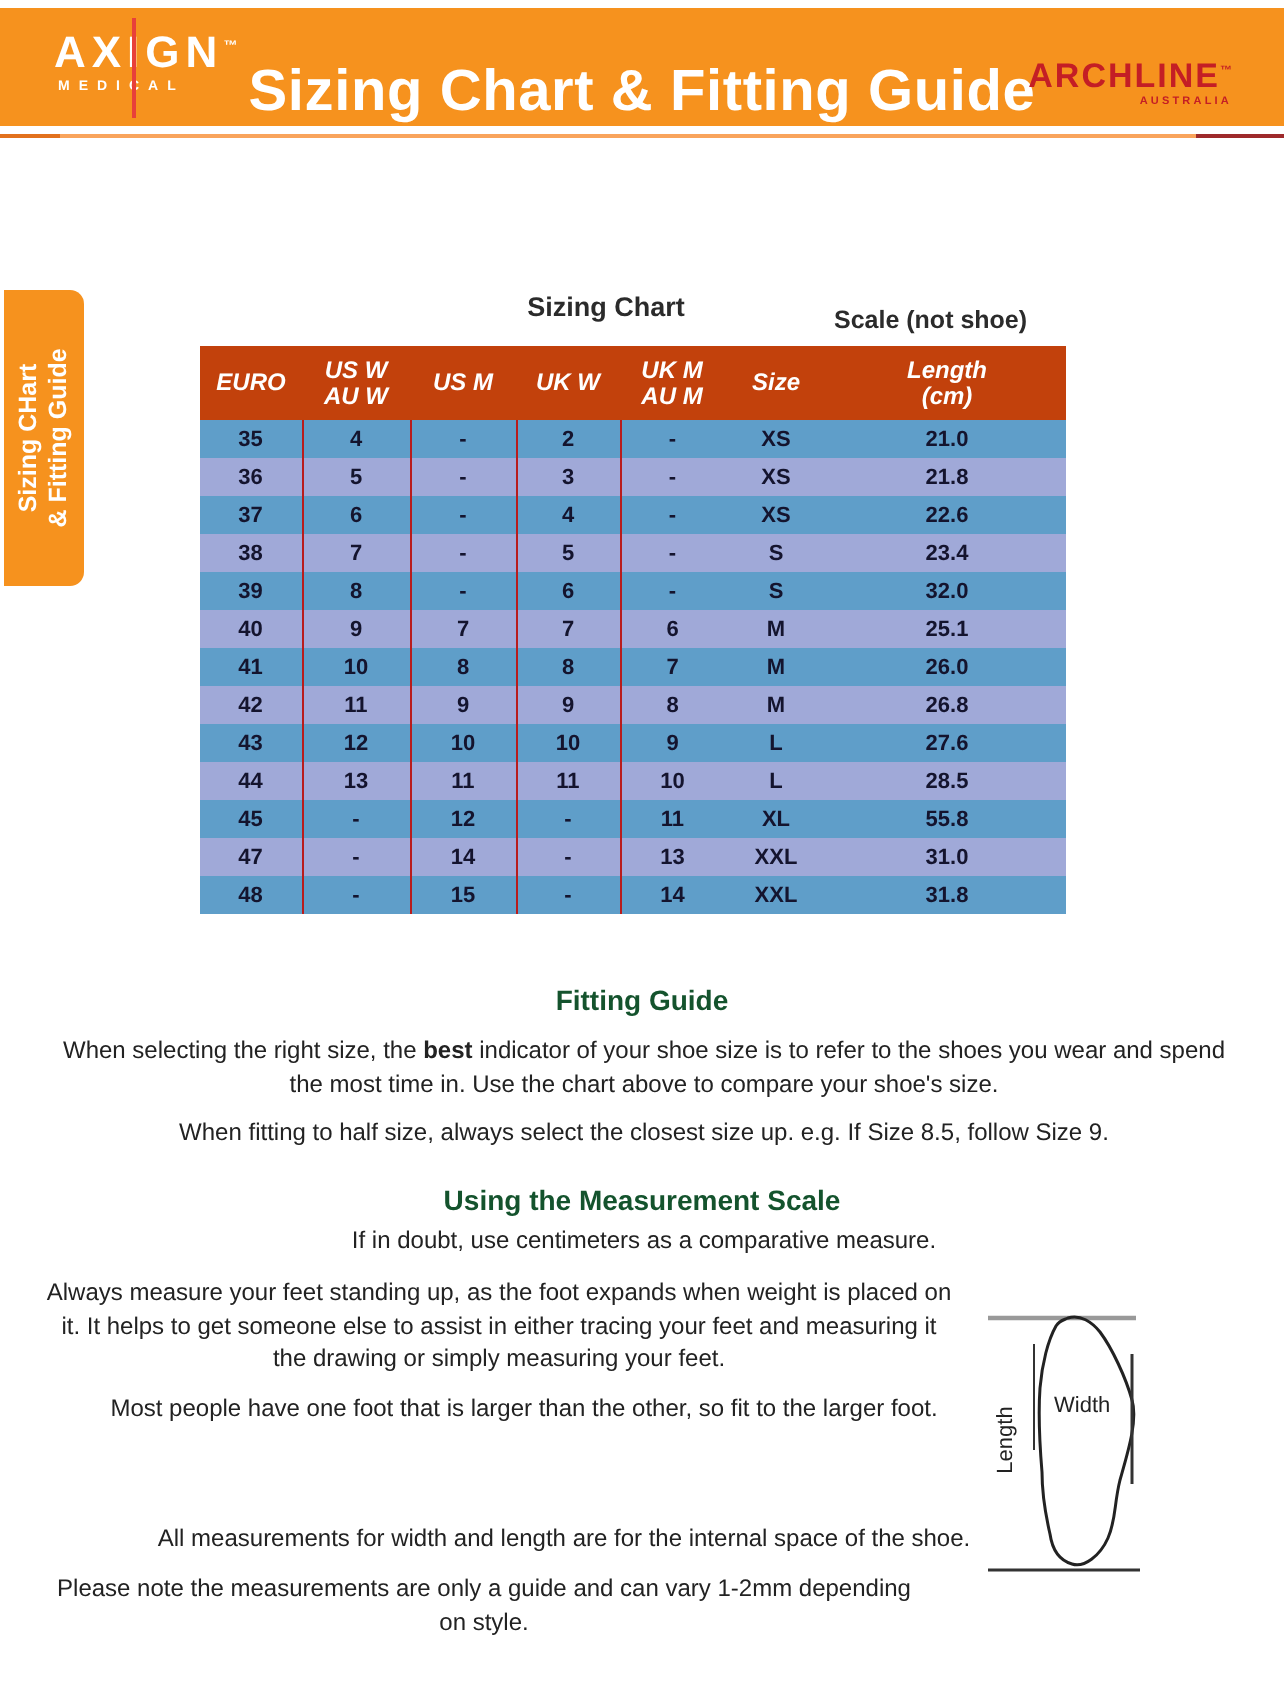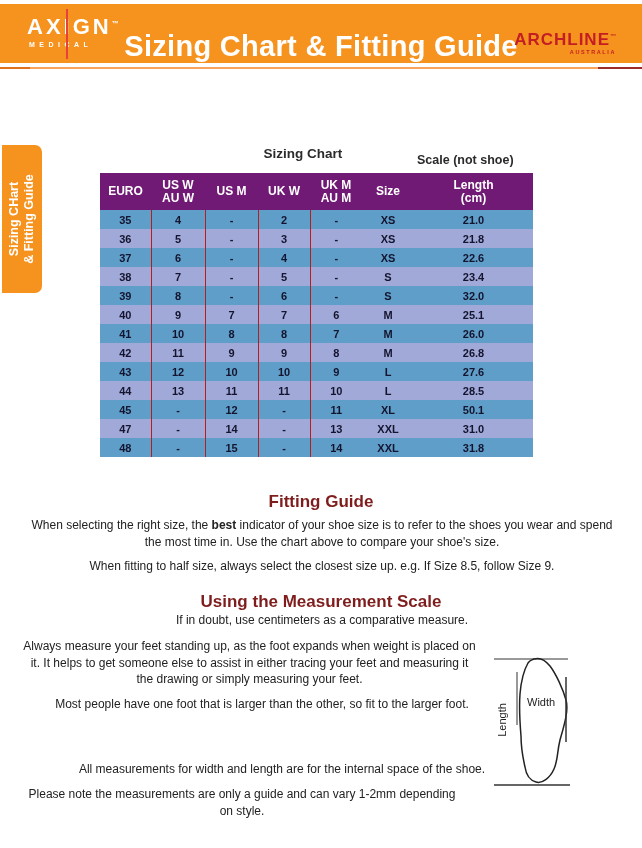--- a/index.html
+++ b/index.html
@@ -43,32 +43,32 @@
   }
   .foot-note {
     position:absolute; top:153px; left:417px;
     font-size:12.5px; font-weight:bold; color:#2b2b2b;
   }
   table.size-table {
     position:absolute; top:173px; left:100px; width:433px;
     border-collapse:collapse; table-layout:fixed;
   }
   .size-table th {
-    background:#701a75; color:#ffffff; font-size:12px; font-weight:bold;
-    height:37px; padding:0; vertical-align:middle; line-height:13px;
+    background:#c2410c; color:#ffffff; font-size:12px; font-weight:bold;
+    height:37px; padding:0; vertical-align:middle; line-height:13px;font-style:italic;
   }
   .size-table td {
     height:19px; padding:0; text-align:center;
     font-size:11px; font-weight:bold; color:#14142e;
   }
   .size-table tbody tr:nth-child(odd) td { background:#5F9EC9; }
   .size-table tbody tr:nth-child(even) td { background:#A0A9D8; }
   .size-table td.sep { border-right:1px solid #b91c1c; }
   
-  .heading { position:absolute; left:0; width:100%; text-align:center; font-size:17px; font-weight:bold; color:#7f1d1d; }
+  .heading { position:absolute; left:0; width:100%; text-align:center; font-size:14px; font-weight:bold; color:#14532d; }
   .para { position:absolute; left:22px; font-size:12px; line-height:16.5px; color:#222;text-align:center; }
   .h-fitting { top:492px; }
   .p-select { top:517px; width:600px; }
   .p-half { top:558px; width:600px; }
   .h-using { top:592px; }
   .p-doubt { top:612px; width:600px; }
   .p-standing { top:638px; width:455px; }
   .p-larger { top:696px; width:480px; }
   .p-internal { top:761px; width:520px; }
   .p-note { top:786px; width:440px; }
@@ -237,21 +237,21 @@
           <td class="">L</td>
           <td class="">28.5</td>
         </tr>
         <tr>
           <td class="sep">45</td>
           <td class="sep">-</td>
           <td class="sep">12</td>
           <td class="sep">-</td>
           <td class="">11</td>
           <td class="">XL</td>
-          <td class="">50.1</td>
+          <td class="">55.8</td>
         </tr>
         <tr>
           <td class="sep">47</td>
           <td class="sep">-</td>
           <td class="sep">14</td>
           <td class="sep">-</td>
           <td class="">13</td>
           <td class="">XXL</td>
           <td class="">31.0</td>
         </tr>

